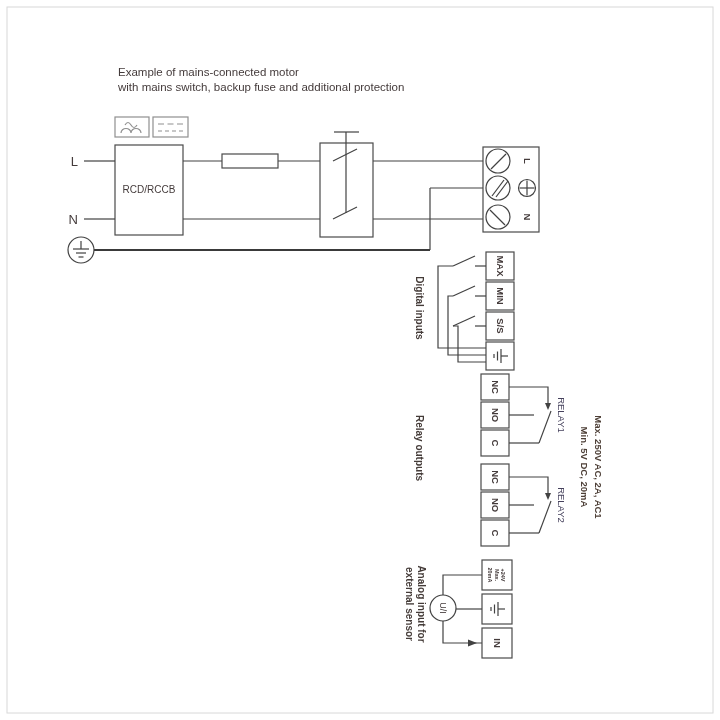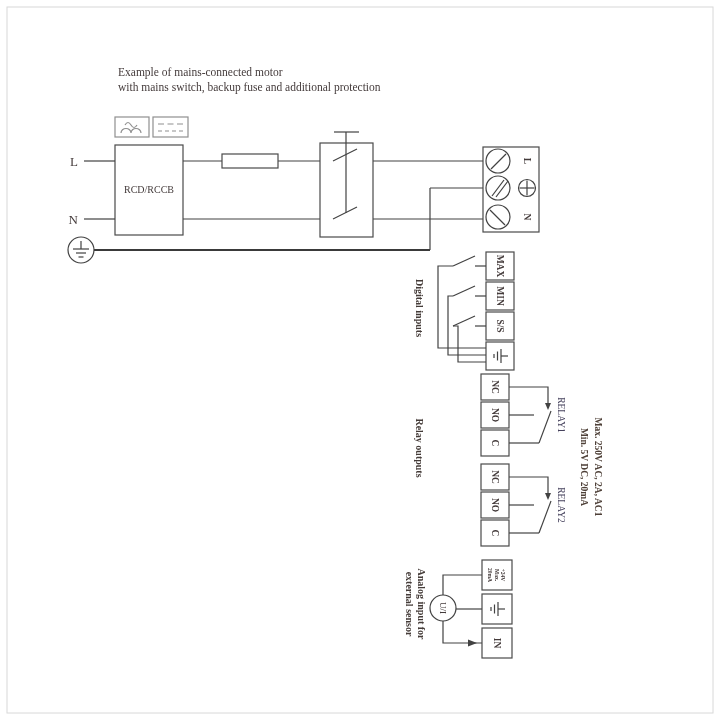--- a/index.html
+++ b/index.html
@@ -1,17 +1,17 @@
 <!DOCTYPE html>
 <html><head>
 <meta charset="utf-8">
 <style>
   html,body{margin:0;padding:0;background:#ffffff;}
   .page{position:relative;width:720px;height:720px;background:#ffffff;overflow:hidden;
-        font-family:Liberation Serif, serif;}
+        font-family:Liberation Sans, sans-serif;}
   svg{position:absolute;left:0;top:0;}
   text{fill:#443b3b;}
   .t-title{font-size:11.5px;}
   .t-rcd{font-size:10px;}
   .t-ln{font-size:13px;}
   .t-section{font-size:10px;font-weight:bold;fill:#443b38;}
   .t-term{font-size:9.5px;font-weight:bold;}
   .t-relay{font-size:9.5px;fill:#45415c;}
   .t-rating{font-size:9.5px;font-weight:bold;fill:#4e4038;}
   .t-tiny{font-size:5.5px;font-weight:bold;}

